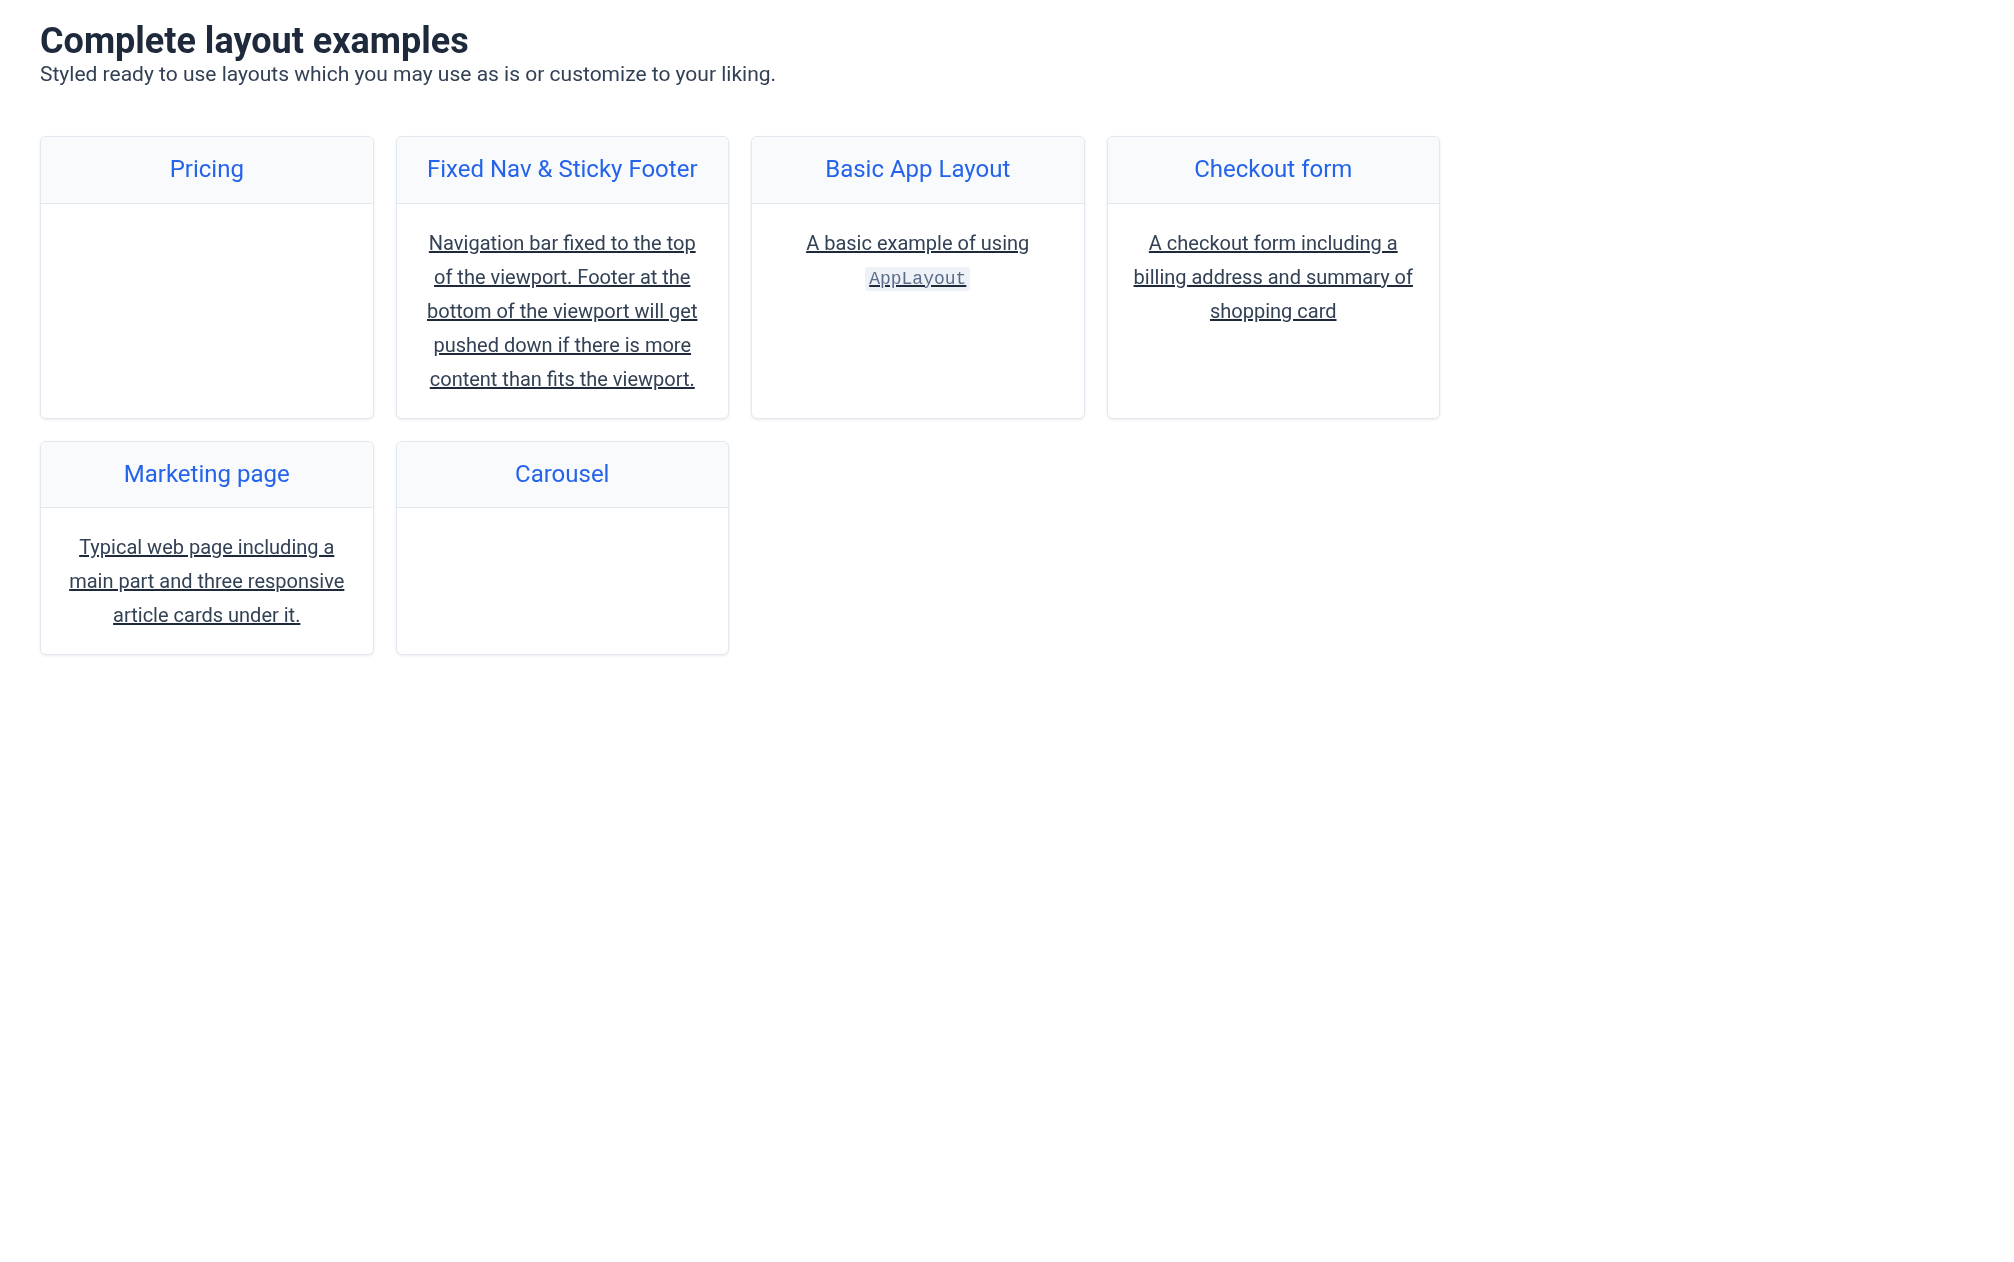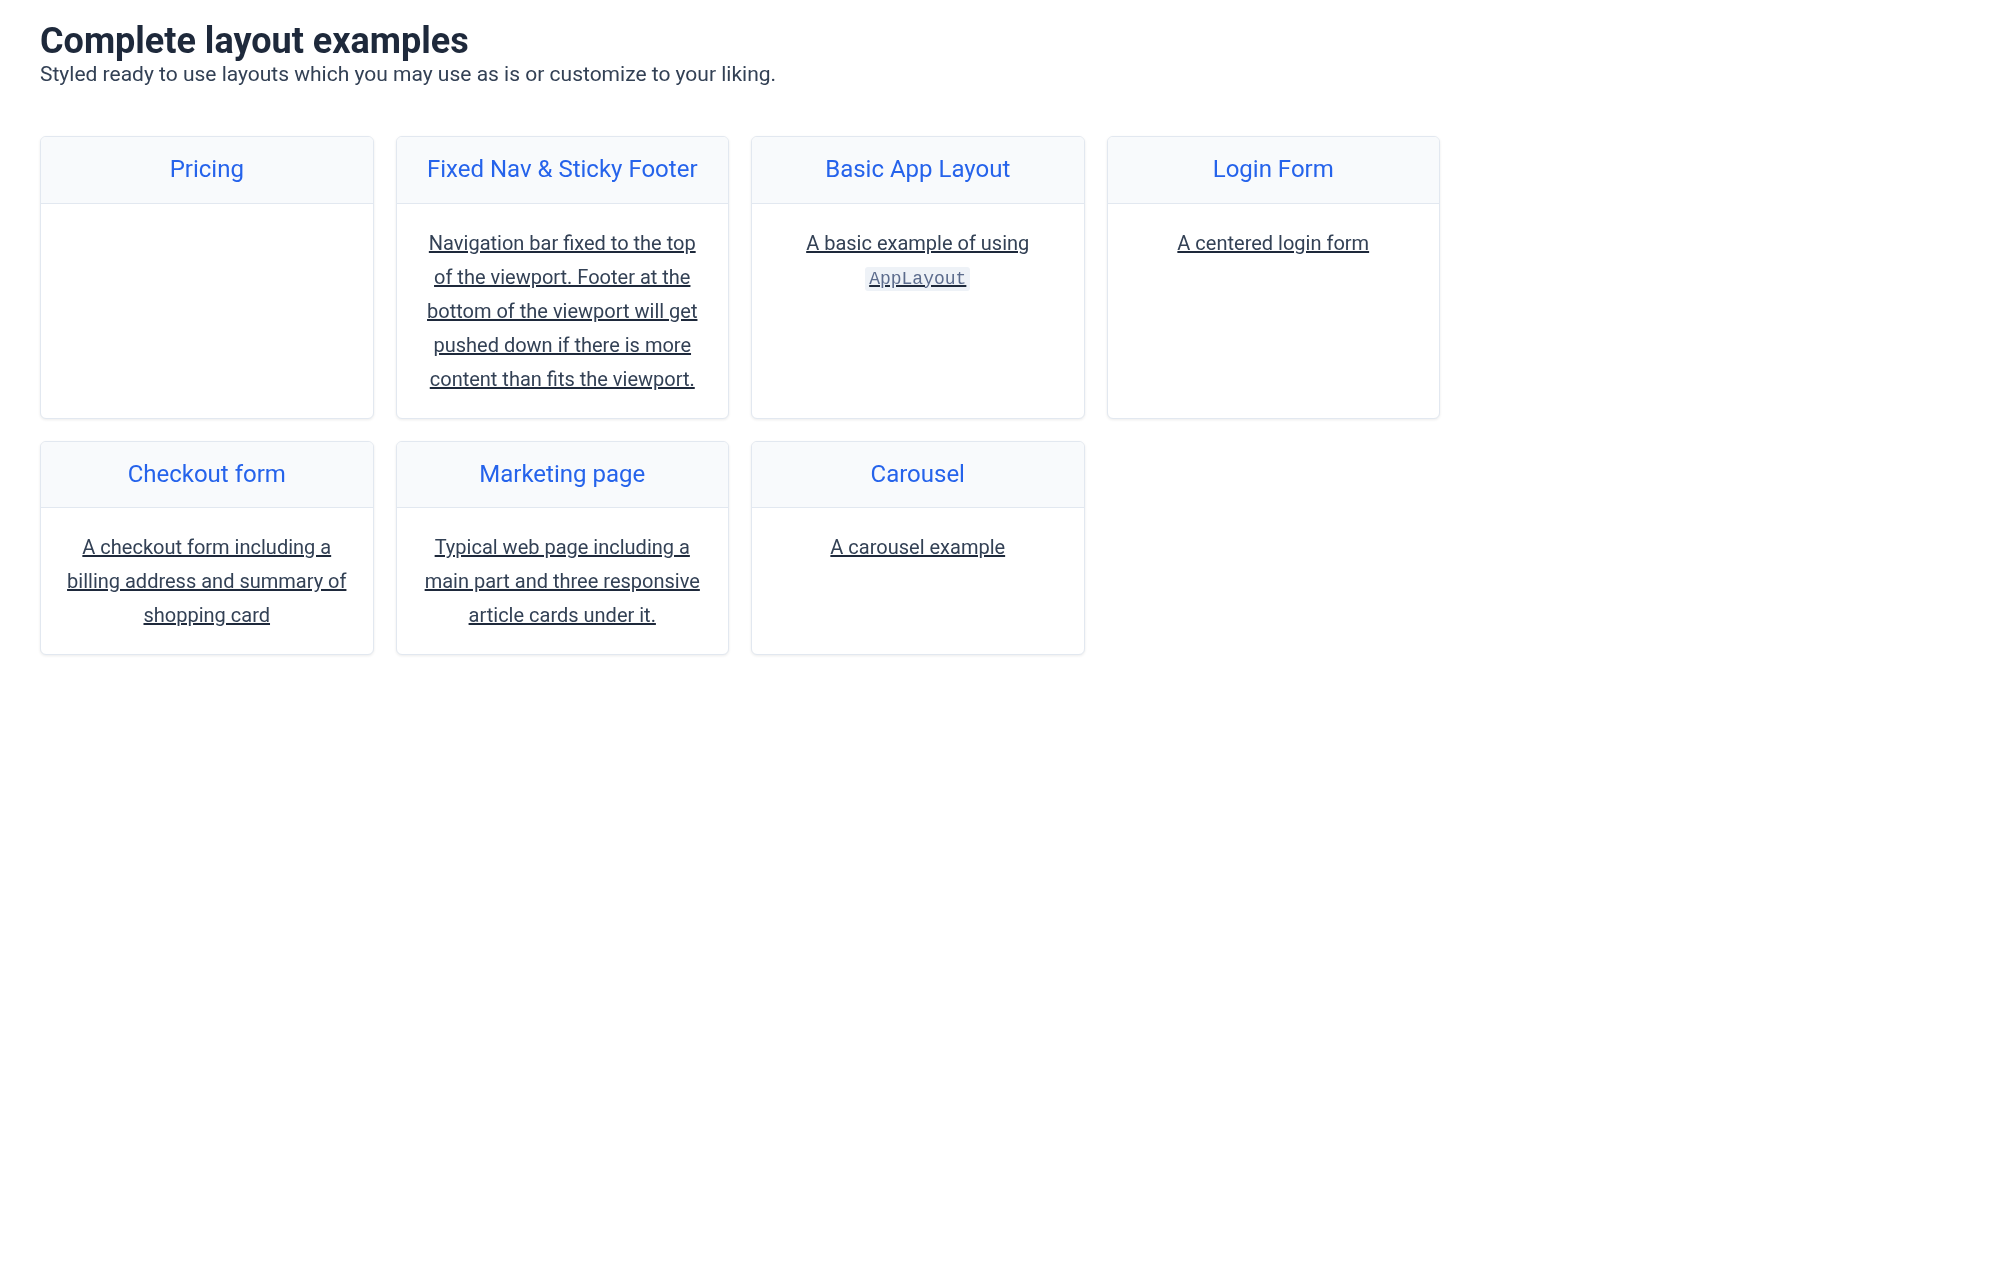--- a/index.html
+++ b/index.html
@@ -96,28 +96,20 @@
 
   <div class="card">
     <div class="card-header">
       <a href="#" class="card-title-link">Basic App Layout</a>
     </div>
     <div class="card-body">
       <span>A basic example of using </span><span class="code-inline">AppLayout</span>
     </div>
   </div>
 
-  <div class="card">
-    <div class="card-header">
-      <a href="#" class="card-title-link">Login Form</a>
-    </div>
-    <div class="card-body">
-      <span>A centered login form</span>
-    </div>
-  </div>
 
   <div class="card">
     <div class="card-header">
       <a href="#" class="card-title-link">Checkout form</a>
     </div>
     <div class="card-body">
       <span>A checkout form including a billing address and summary of shopping card</span>
     </div>
   </div>
 
@@ -127,19 +119,16 @@
     </div>
     <div class="card-body">
       <span>Typical web page including a main part and three responsive article cards under it.</span>
     </div>
   </div>
 
   <div class="card">
     <div class="card-header">
       <a href="#" class="card-title-link">Carousel</a>
     </div>
-    <div class="card-body">
-      <span>A carousel example</span>
-    </div>
   </div>
 
 
 </div>
 
 </body></html>

